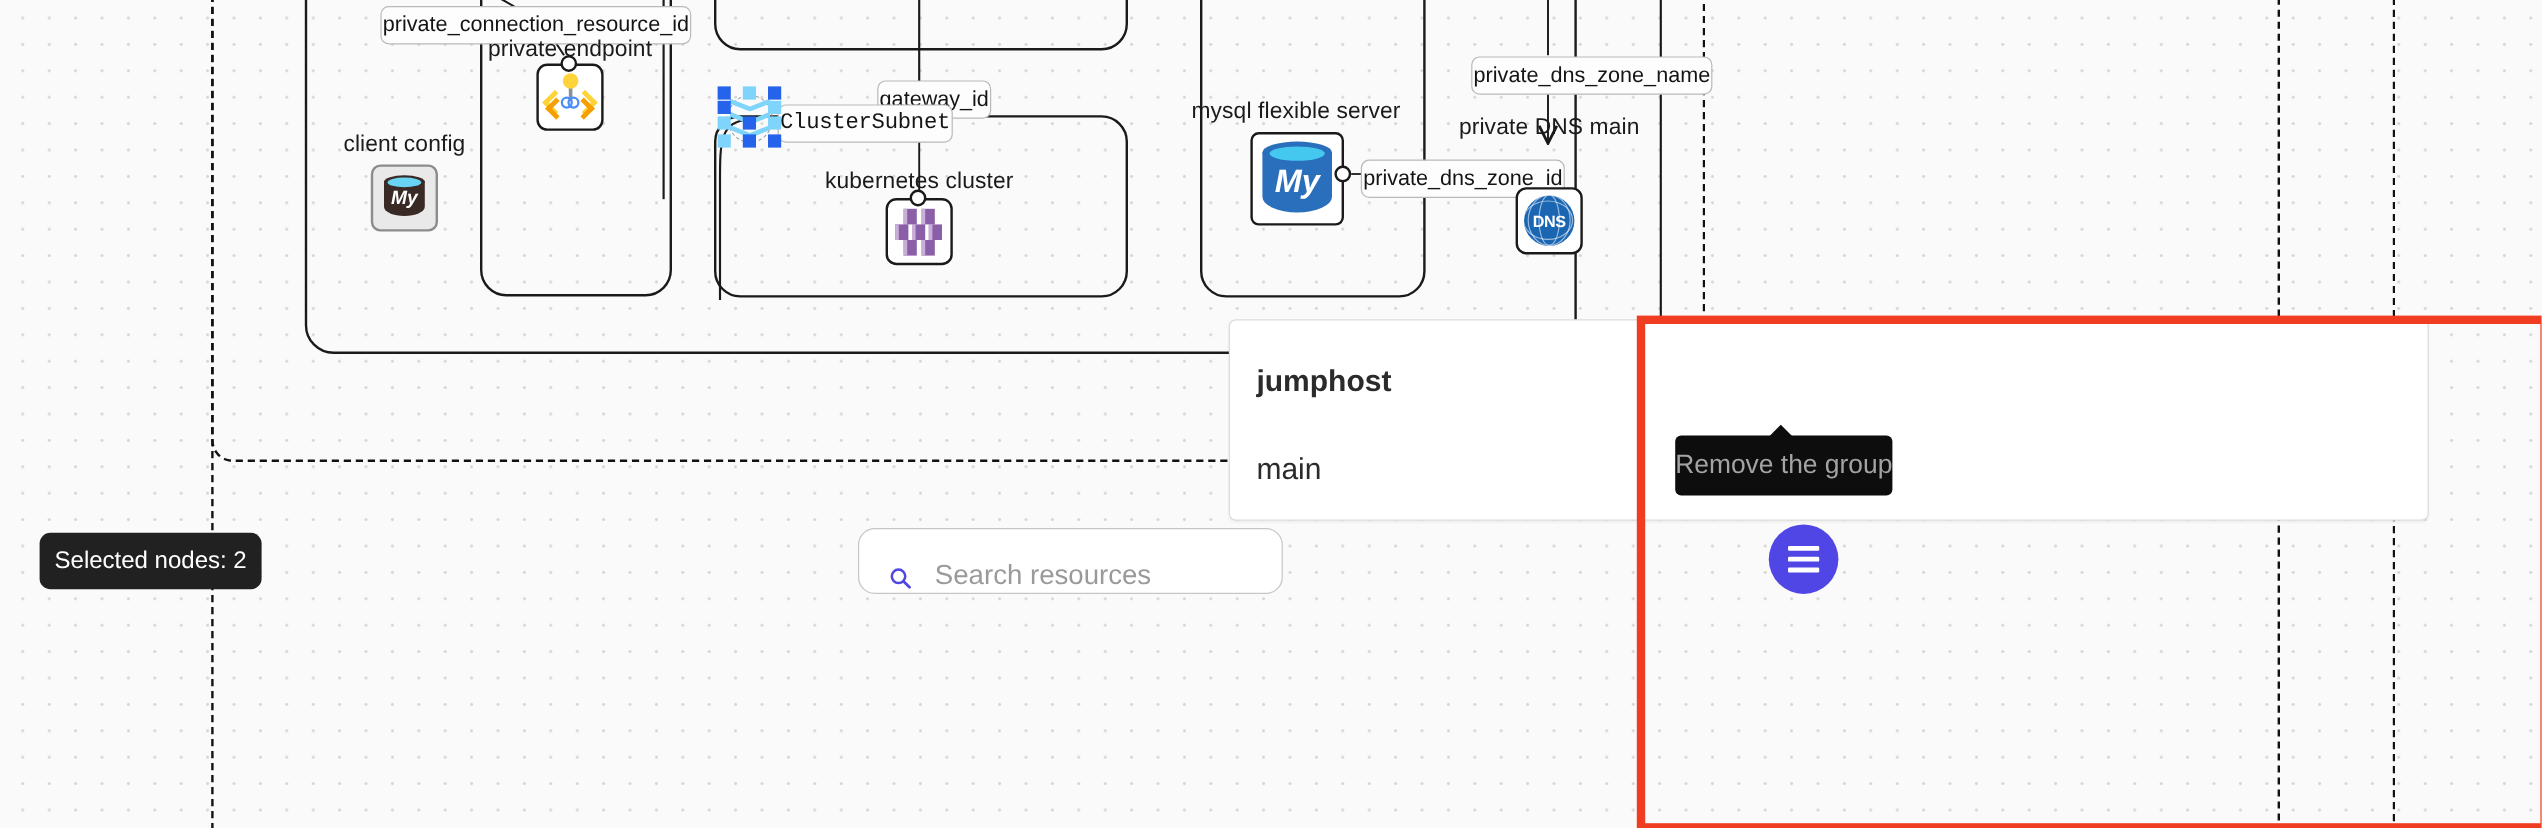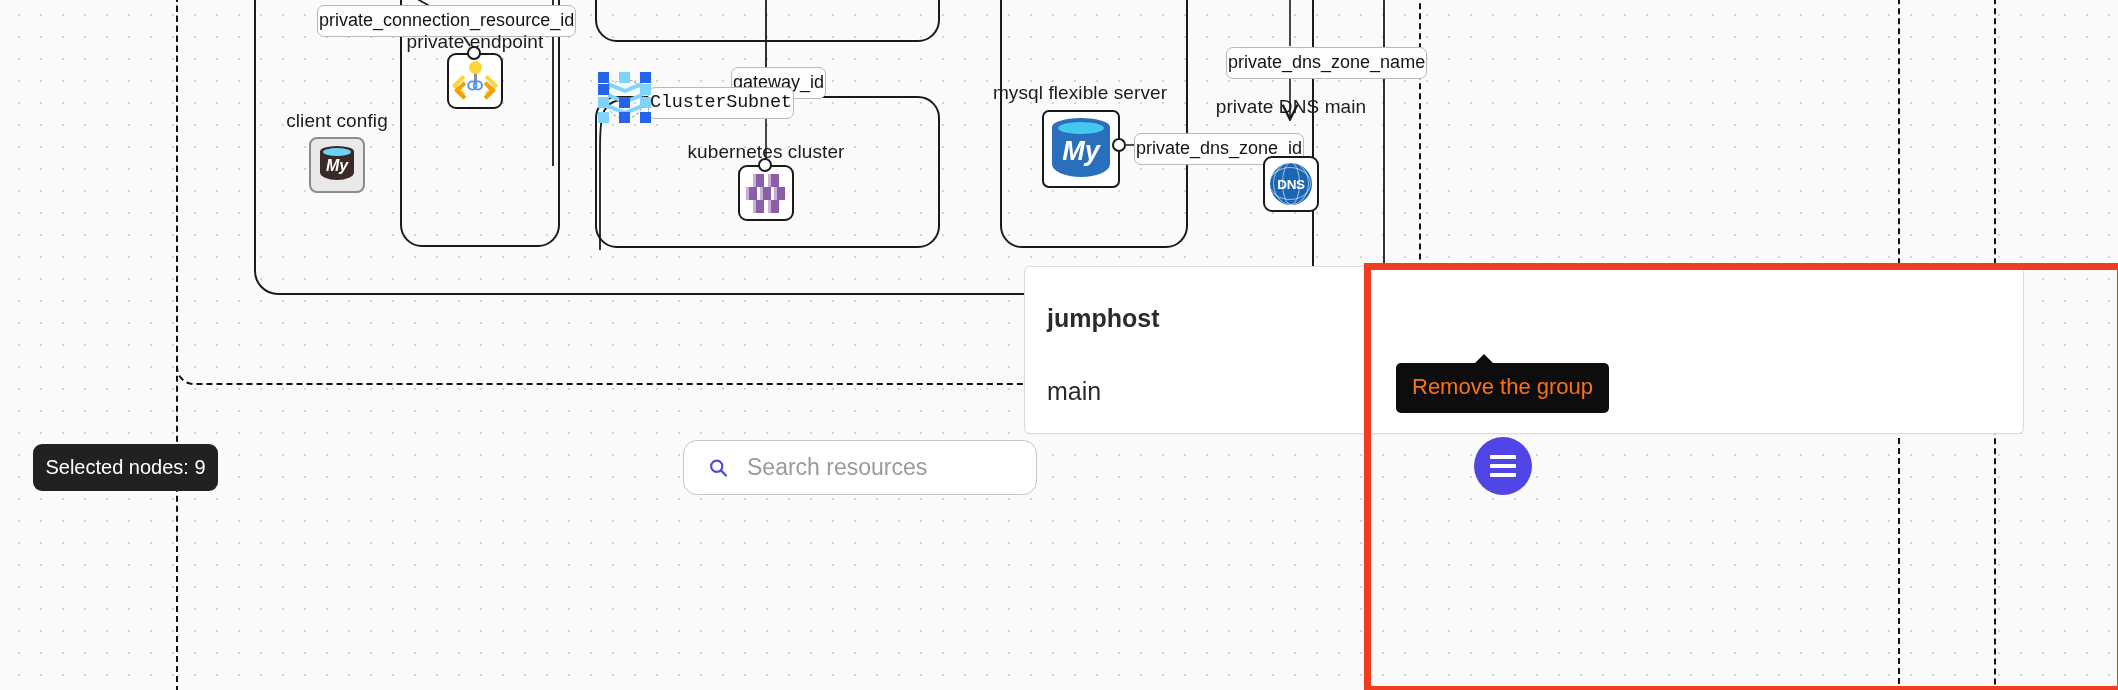--- a/index.html
+++ b/index.html
@@ -177,23 +177,24 @@
     font-size: 20px;
     display: flex; align-items: center; justify-content: center;
     padding: 0 22px;
     white-space: nowrap;
   }
   .searchbar {
     position: absolute;
     background: #fff;
     border: 1.5px solid #c6c6c6;
     border-radius: 14px;
-    display: flex; align-items: center;
+    display: flex; align-items: flex-end;
     gap: 16px;
     padding: 0 24px;
+    margin-left: 32px;
   }
   .searchbar input {
     border: none; outline: none;
     font-size: 23px;
     color: #222;
     background: transparent;
     width: 100%;
     font-family: "Liberation Sans", sans-serif;
   }
   .searchbar input::placeholder { color: #9a9a9a; }
@@ -208,24 +209,24 @@
   .panel-row {
     position: absolute;
     left: 22px;
     font-size: 25px;
     color: #2b2b2b;
   }
 
   .tooltip {
     position: absolute;
     background: #0d0d0d;
-    color: #f97316;
+    color: #a3a3a3;
     font-size: 22px;
     border-radius: 5px;
-    padding: 11px 16px 13px;
+    padding: 11px 0 13px;
     white-space: nowrap;
   }
   .tooltip .arrow {
     position: absolute;
     top: -9px; left: 78px;
     width: 0; height: 0;
     border-left: 10px solid transparent;
     border-right: 10px solid transparent;
     border-bottom: 10px solid #0d0d0d;
   }
@@ -398,21 +399,21 @@
       <div class="dns-globe">
         <div class="mer" style="left:-1px; top:4px; width:42px; height:33px;"></div>
         <div class="mer" style="left:12px; top:-1px; width:18px; height:43px;"></div>
         <div class="mer" style="left:3px; top:-1px; width:36px; height:43px;"></div>
         <span class="lbl">DNS</span>
       </div>
     </div>
   </div>
 
   <div class="toast" style="left:33px; top:444px; width:185px; height:47px;">
-    <span>Selected nodes: 9</span>
+    <span>Selected nodes: 2</span>
   </div>
 
   <div class="searchbar" style="left:683px; top:440px; width:354px; height:55px;">
     <svg width="24" height="24" viewBox="0 0 24 24">
       <circle cx="10" cy="10" r="6.4" fill="none" stroke="#5046e5" stroke-width="2.4"></circle>
       <line x1="14.7" y1="14.7" x2="20.5" y2="20.5" stroke="#5046e5" stroke-width="2.6" stroke-linecap="round"></line>
     </svg>
     <input type="text" value="" placeholder="Search resources" style="">
   </div>
 

